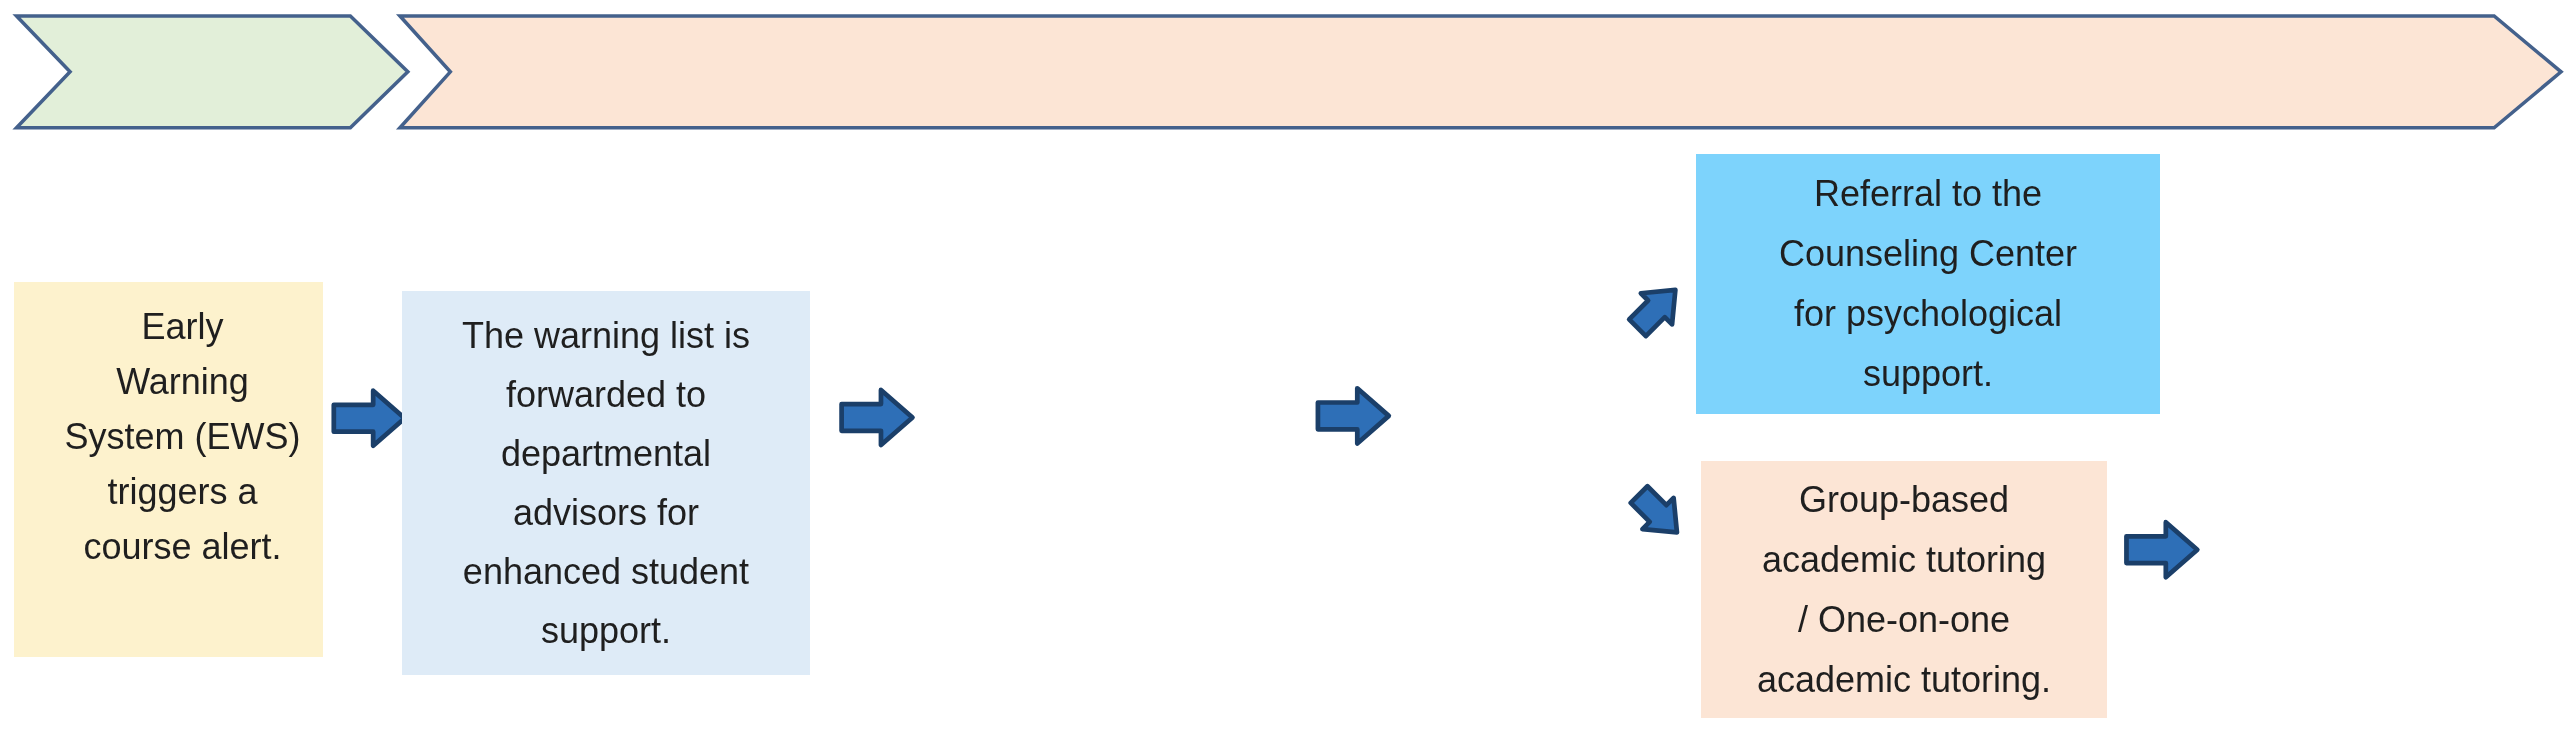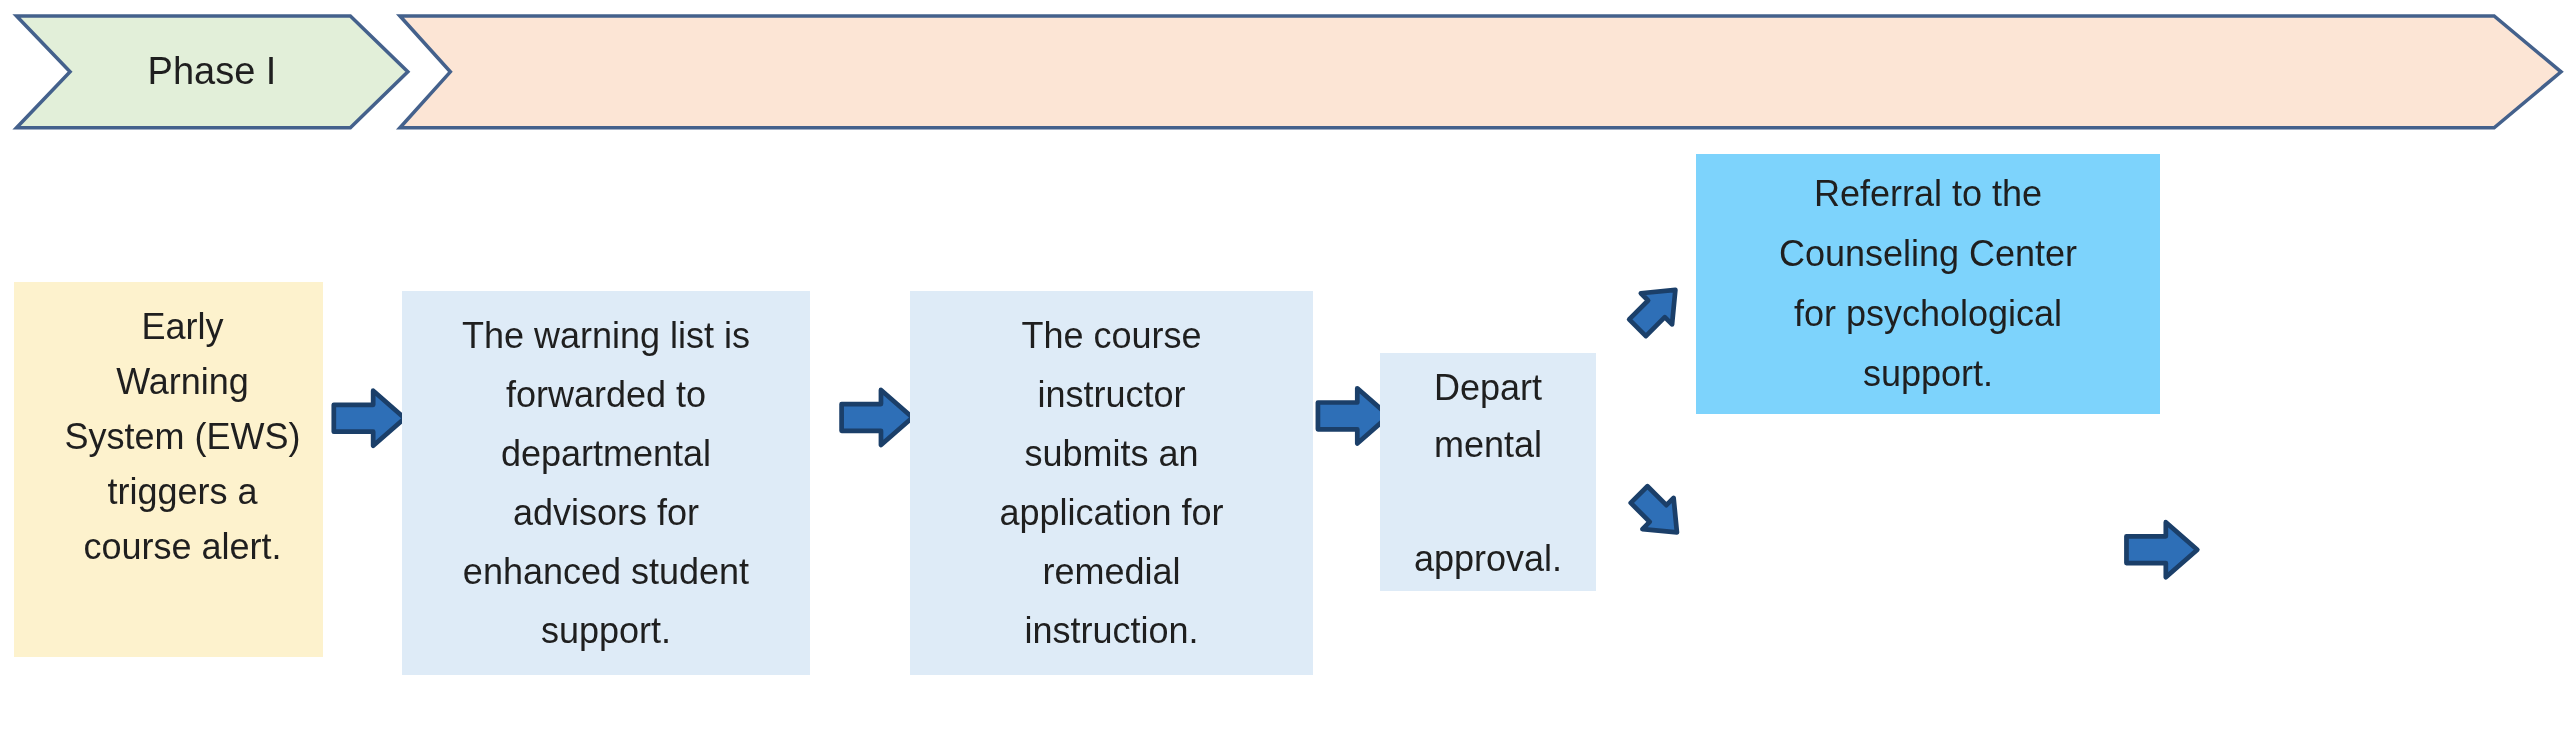--- a/index.html
+++ b/index.html
@@ -50,48 +50,41 @@
 
     <path d="M -45 -17 L 5 -17 L 5 -35 L 45 0 L 5 35 L 5 17 L -45 17 Z" transform="translate(469 531)" stroke="#1b3f69" stroke-width="6" stroke-linejoin="round" fill="#2e6fb7"></path>
     <path d="M -45 -17 L 5 -17 L 5 -35 L 45 0 L 5 35 L 5 17 L -45 17 Z" transform="translate(1114 530)" stroke="#1b3f69" stroke-width="6" stroke-linejoin="round" fill="#2e6fb7"></path>
     <path d="M -45 -17 L 5 -17 L 5 -35 L 45 0 L 5 35 L 5 17 L -45 17 Z" transform="translate(1719 528)" stroke="#1b3f69" stroke-width="6" stroke-linejoin="round" fill="#2e6fb7"></path>
     <path d="M -45 -17 L 5 -17 L 5 -35 L 45 0 L 5 35 L 5 17 L -45 17 Z" transform="translate(2746 698)" stroke="#1b3f69" stroke-width="6" stroke-linejoin="round" fill="#2e6fb7"></path>
 
     <path d="M -34 -15 L 0 -15 L 0 -28 L 34 0 L 0 28 L 0 15 L -34 15 Z" transform="translate(2104 392) rotate(-45)" stroke="#1b3f69" stroke-width="6" stroke-linejoin="round" fill="#2e6fb7"></path>
     <path d="M -34 -15 L 0 -15 L 0 -28 L 34 0 L 0 28 L 0 15 L -34 15 Z" transform="translate(2106 652) rotate(45)" stroke="#1b3f69" stroke-width="6" stroke-linejoin="round" fill="#2e6fb7"></path>
   </svg>
 
-  <div id="phase1-label" class="banner-label">Phase I</div>
 
   <div id="box-ews" class="box" style="background-color: rgb(253, 242, 205); padding-left: 28px;">Early
 Warning
 System (EWS)
 triggers a
 course alert.</div>
 
   <div id="box-warning-list" class="box v-center" style="background-color: rgb(222, 235, 247);">The warning list is
 forwarded to
 departmental
 advisors for
 enhanced student
 support.</div>
 
-  <div id="box-instructor" class="box v-center" style="background-color: rgb(222, 235, 247);">The course
-instructor
-submits an
-application for
-remedial
-instruction.</div>
 
-  <div id="box-approval" class="box" style="background-color: rgb(222, 235, 247);">Depart
-mental
-
-approval.</div>
 
   <div id="box-referral" class="box v-center" style="background-color: #7dd3fc;">Referral to the
 Counseling Center
 for psychological
 support.</div>
 
+  <div id="box-tutoring" class="box v-center" style="background-color: rgb(252, 229, 213);">Group-based
+academic tutoring
+/ One-on-one
+academic tutoring.</div>
 
 
 </div>
 
 
 </body></html>

